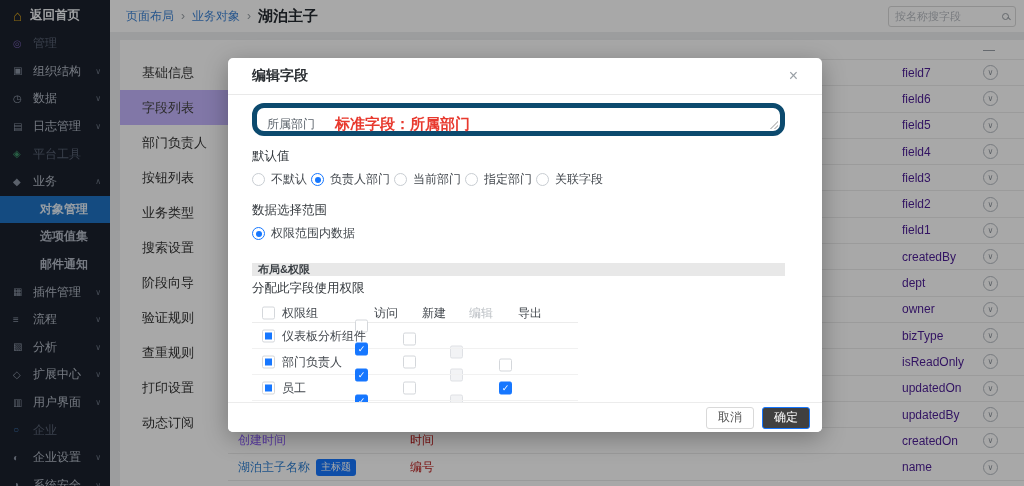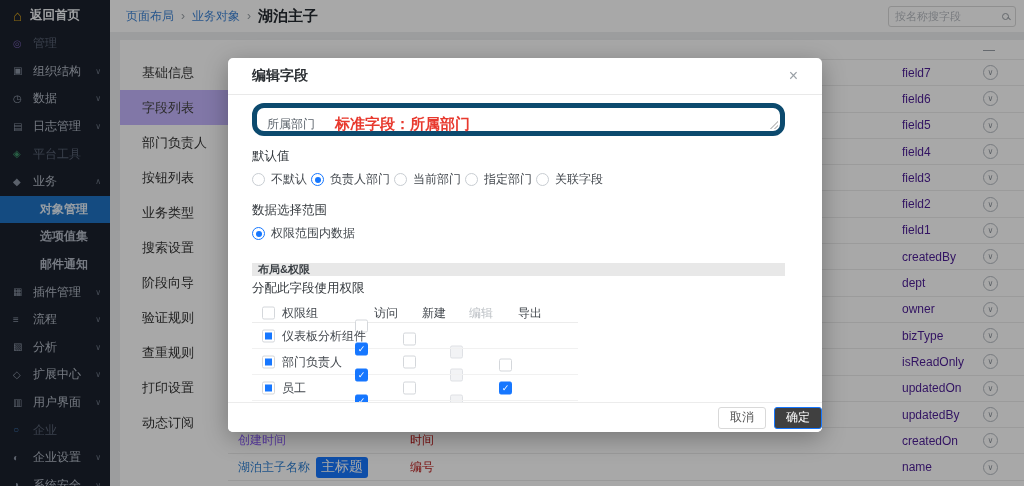--- a/index.html
+++ b/index.html
@@ -45,21 +45,21 @@
   .submenu { width:108px; padding-top:15px; flex:0 0 auto; }
   .sm-item { height:35px; display:flex; align-items:center; padding-left:22px; font-size:13px; color:#333;
     cursor:pointer; white-space:nowrap; }
   .sm-item.active { background:#c4b5fd; color:#444; }
 
   .table { flex:1; position:relative; }
   .t-row { display:flex; align-items:center; height:26.3px; border-bottom:1px solid #ececec; position:relative; }
   .t-row.first { height:20px; }
   .c-label { width:182px; padding-left:10px; font-size:12px; color:#8b5cf6; display:flex; align-items:center; gap:6px; white-space:nowrap; }
   .c-label.link { color:#2f7fd1; }
-  .badge { background:#1677ff; color:#fff; font-size:14px; padding:1.5px 5px; border-radius:3px; white-space:nowrap; }
+  .badge { background:#1677ff; color:#fff; font-size:10px; padding:1.5px 5px; border-radius:3px; white-space:nowrap; }
   .c-type { width:492px; font-size:12px; color:#b91c1c; white-space:nowrap; }
   .c-api { width:62px; font-size:12px; color:#4c1d95; white-space:nowrap; }
   .c-icon { margin-left:auto; margin-right:26px; }
   .circ { width:15px; height:15px; border:1px solid #b6bbc2; border-radius:50%; display:flex;
     align-items:center; justify-content:center; color:#8d949c; font-size:8px; cursor:pointer; }
   .dash { color:#8d949c; font-size:12px; margin-right:29px; margin-left:auto; }
 
   
   .overlay { position:absolute; inset:0; background:rgba(0,0,0,0.34); z-index:10; }
   .modal { position:absolute; left:228px; top:58px; width:594px; height:374px; background:#fff;
@@ -99,21 +99,21 @@
   .p-list { height:91px; overflow:hidden; }
 
   .cb { width:13px; height:13px; border:1px solid #d4d7db; border-radius:2px; background:#fff;
     display:flex; align-items:center; justify-content:center; cursor:pointer; position:relative; }
   .cb.checked { background:#1677ff; border-color:#1677ff; }
   .cb.checked::after { content:"✓"; color:#fff; font-size:9px; line-height:1; }
   .cb.ind::after { content:""; width:7px; height:7px; background:#1677ff; }
   .cb.disabled { background:#f2f3f5; border-color:#dfe1e5; }
 
   .m-foot { position:absolute; left:0; right:0; bottom:0; height:30px; border-top:1px solid #ececec;
-    display:flex; align-items:center; justify-content:flex-end; gap:8px; background:#fff; }
+    display:flex; align-items:center; justify-content:flex-end; gap:8px; padding-right:12px; background:#fff; }
   .btn { height:22px; padding:0 11px; border-radius:3px; font-size:12px; display:flex; align-items:center;
     cursor:pointer; font-family:inherit; }
   .btn.ghost { background:#fff; border:1px solid #d9d9d9; color:#555; }
   .btn.primary { background:#404040; border:1px solid #1677ff; color:#fff; }
 </style>
 </head>
 <body>
 
 <div class="app">
 

